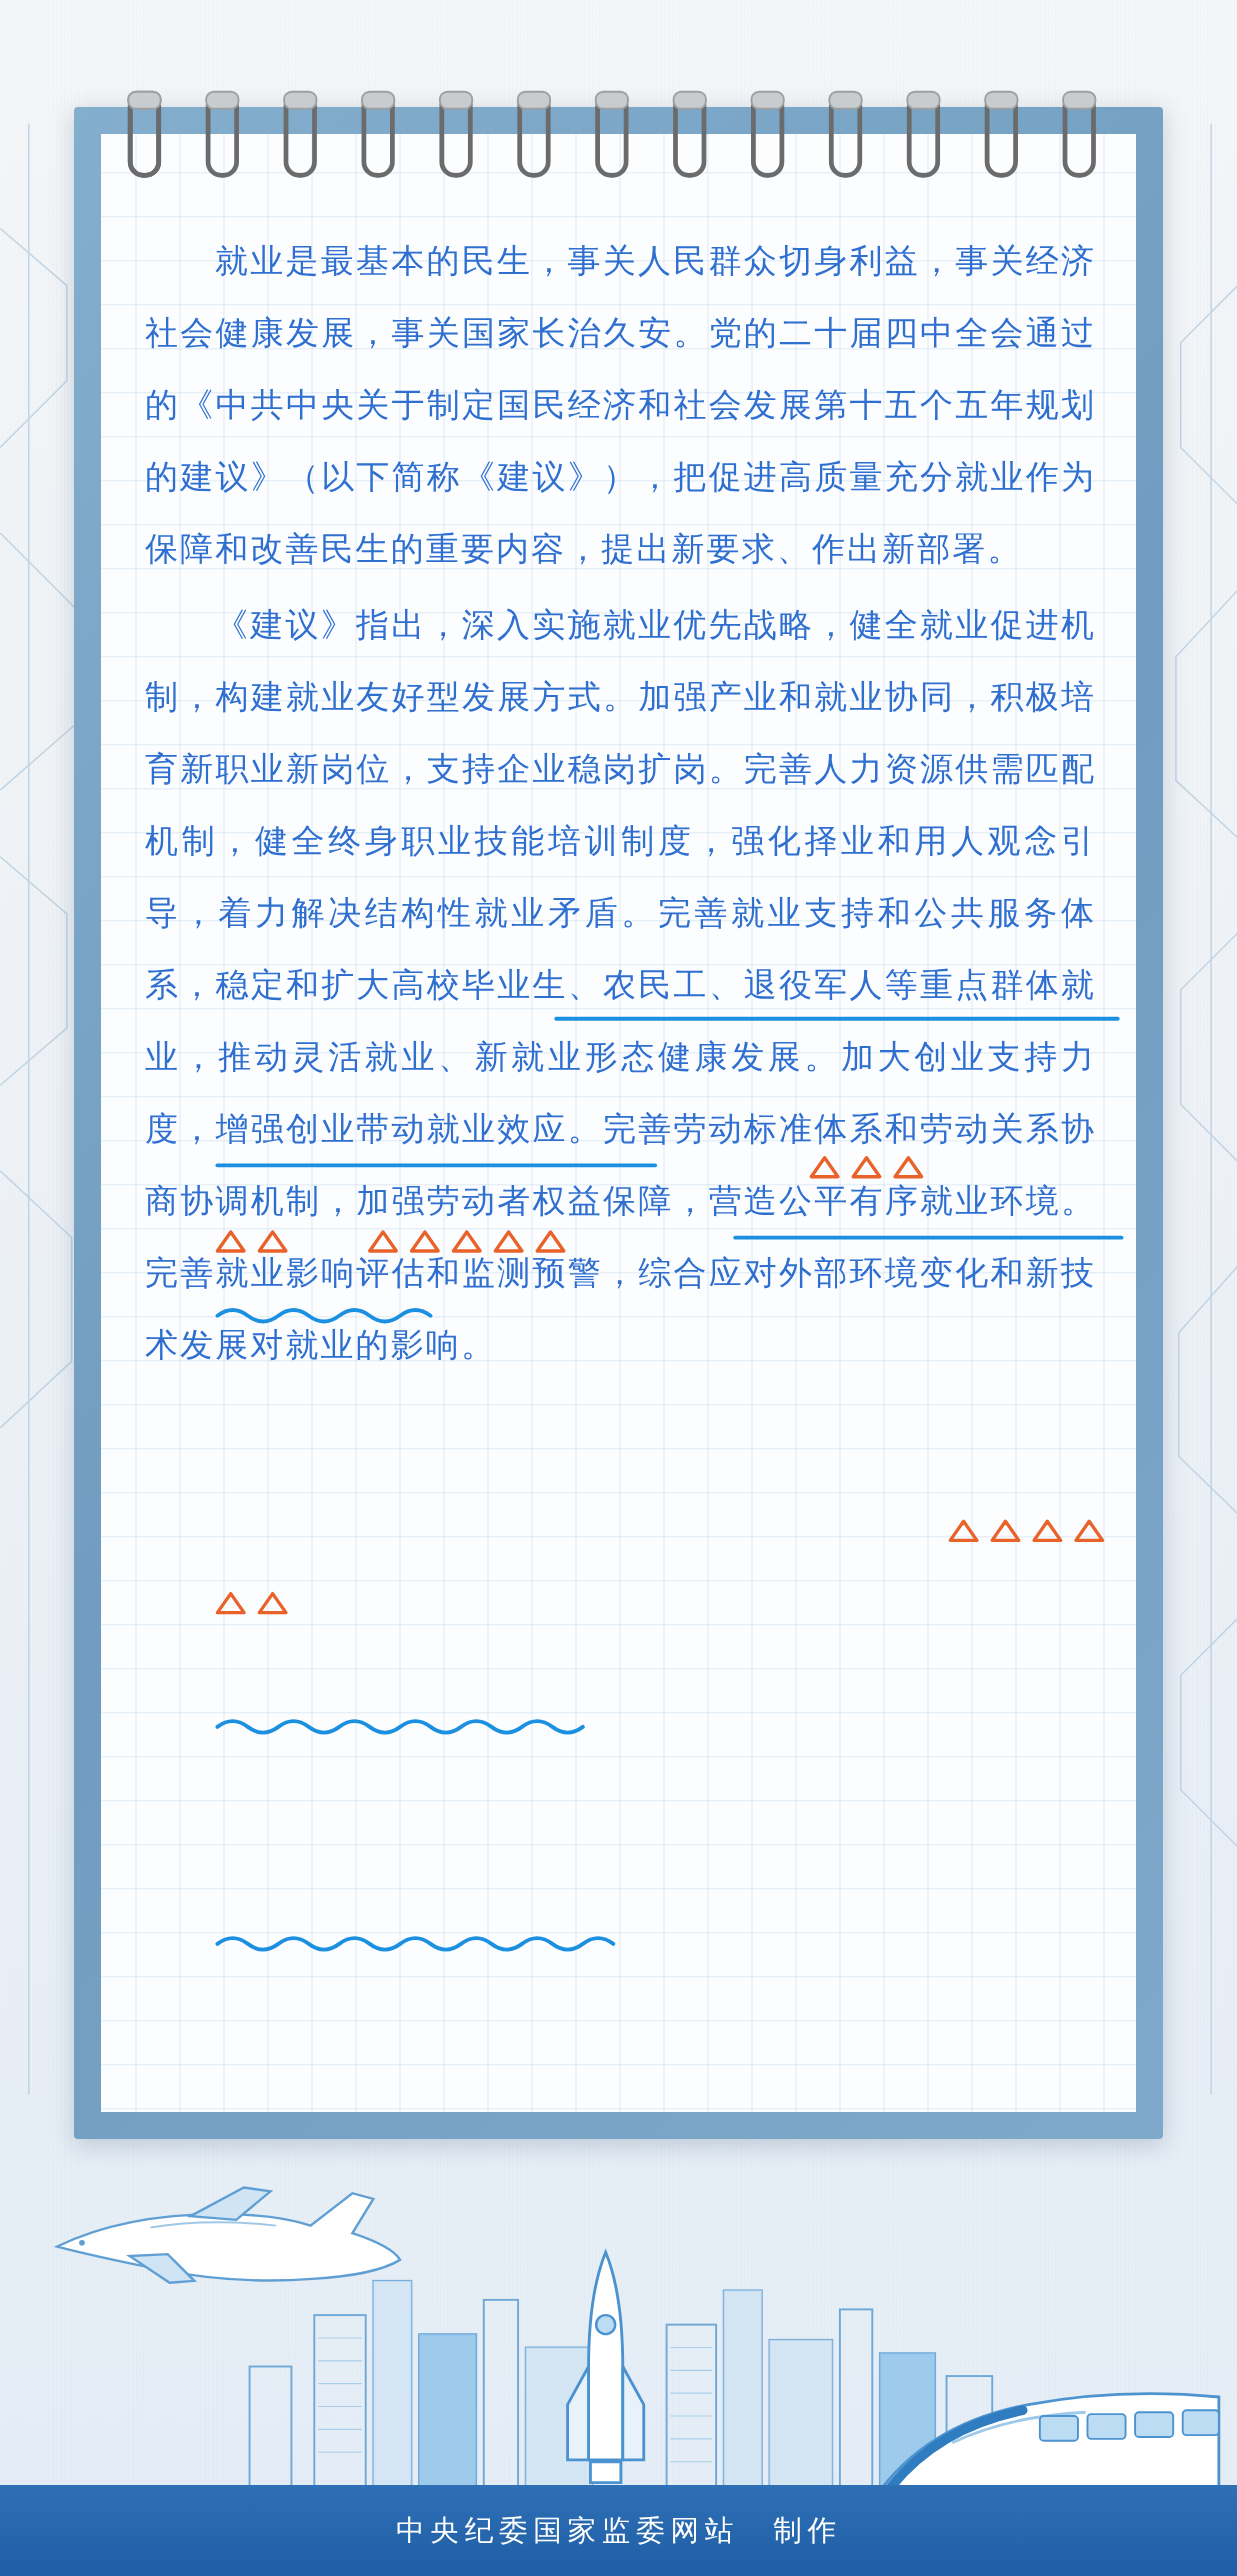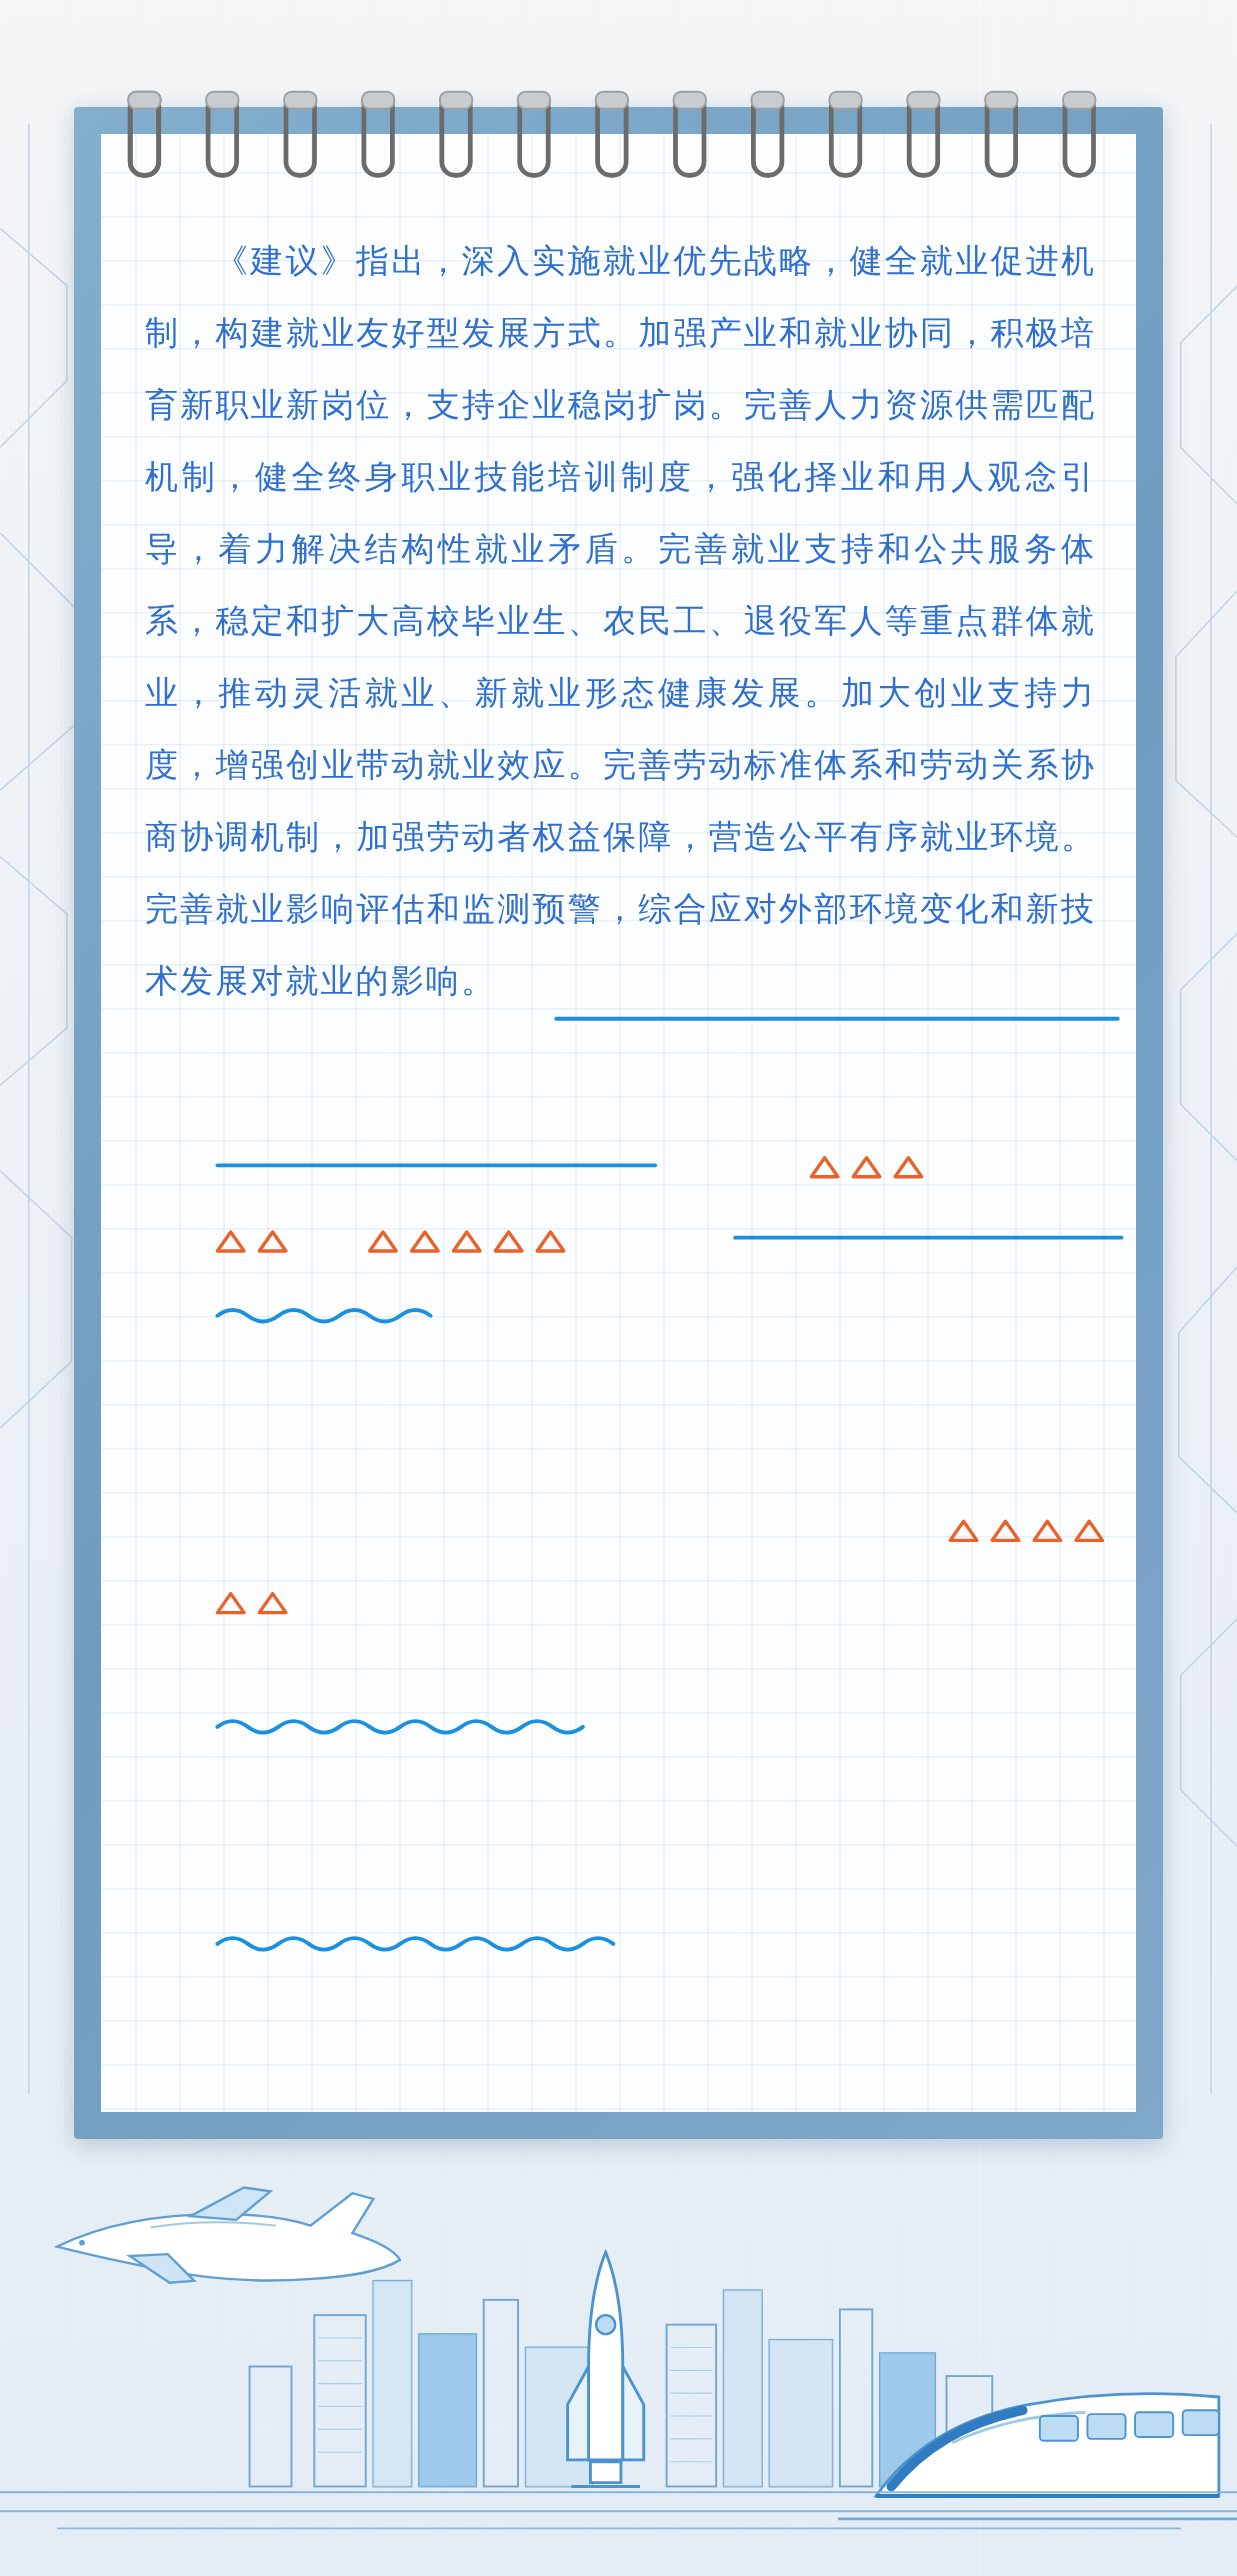--- a/index.html
+++ b/index.html
@@ -165,20 +165,21 @@
       <path d="M1272 130 L1272 2200"></path>
     </g>
   </svg>
 
   <div class="notepad">
 
     <div class="notepad-inner">
       <div class="grid-paper"></div>
 
       <div class="text-area">
+        <p class="para">就业是最基本的民生，事关人民群众切身利益，事关经济社会健康发展，事关国家长治久安。党的二十届四中全会通过的《中共中央关于制定国民经济和社会发展第十五个五年规划的建议》（以下简称《建议》），把促进高质量充分就业作为保障和改善民生的重要内容，提出新要求、作出新部署。</p>
         <p class="para">《建议》指出，深入实施就业优先战略，健全就业促进机制，构建就业友好型发展方式。加强产业和就业协同，积极培育新职业新岗位，支持企业稳岗扩岗。完善人力资源供需匹配机制，健全终身职业技能培训制度，强化择业和用人观念引导，着力解决结构性就业矛盾。完善就业支持和公共服务体系，稳定和扩大高校毕业生、农民工、退役军人等重点群体就业，推动灵活就业、新就业形态健康发展。加大创业支持力度，增强创业带动就业效应。完善劳动标准体系和劳动关系协商协调机制，加强劳动者权益保障，营造公平有序就业环境。完善就业影响评估和监测预警，综合应对外部环境变化和新技术发展对就业的影响。</p>
 
         <svg class="marks" width="1009" height="1894" viewBox="0 0 1060 1990">
           <g stroke="#1b8fe0" stroke-width="4" fill="none" stroke-linecap="round">
 
             <path d="M432 834 L1022 834"></path>
 
             <path d="M76 988 L536 988"></path>
 
             <path d="M620 1064 L1026 1064"></path>
@@ -305,15 +306,18 @@
       <path d="M0 150 h420" stroke="#6fa8d6" stroke-width="3"></path>
     </g>
 
     <g stroke="#7fb0da" stroke-width="2" fill="none" opacity="0.9">
       <path d="M0 372 H1300"></path>
       <path d="M0 392 H1300"></path>
       <path d="M60 410 H1240"></path>
     </g>
   </svg>
 
+  <div class="footer-bar">
+    <div class="footer-text">中央纪委国家监委网站　制作</div>
+  </div>
 
 </div>
 
 
 </body></html>

